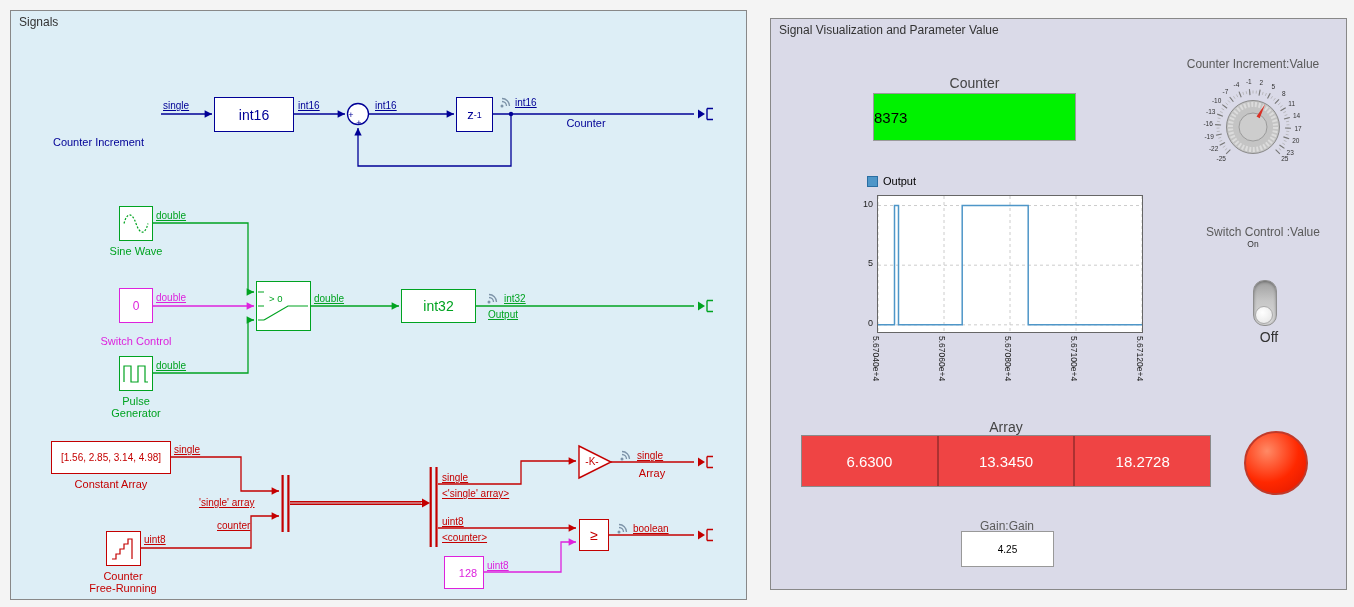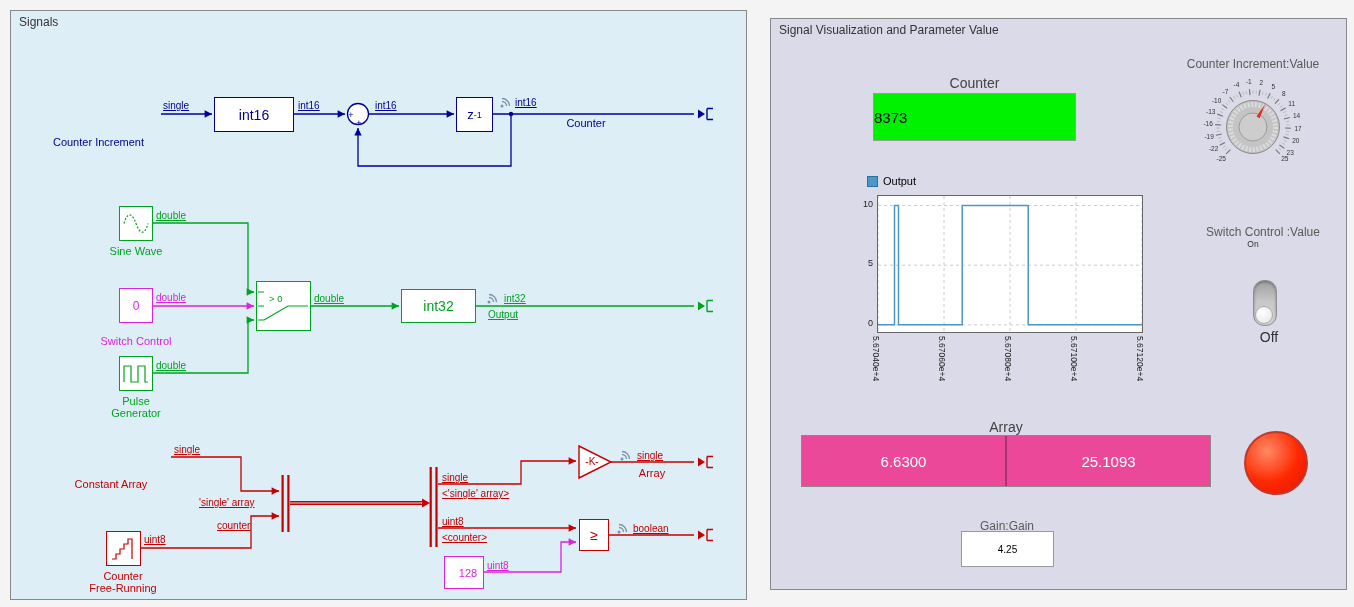--- a/index.html
+++ b/index.html
@@ -174,20 +174,23 @@
           <path d="M3 5.5 A4.5 4.5 0 0 1 7.5 10" stroke="#7d93a8" stroke-width="1.3" fill="none"></path>
           <path d="M3 2.5 A7.5 7.5 0 0 1 10.5 10" stroke="#7d93a8" stroke-width="1.3" fill="none"></path>
         </svg></div>
     <div class="sig c-g" style="left:493px;top:282px;">int32</div>
     <div class="sig c-g" style="left:477px;top:298px;">Output</div>
     <div class="outport c-g" style="left:683px;top:287px;"><svg width="20" height="16" viewBox="0 0 20 16">
           <path d="M4 3.5 L11 8 L4 12.5 Z" fill="currentColor"></path>
           <path d="M13 2.5 V13.5 M13 2.5 H19 M13 13.5 H19" stroke="currentColor" stroke-width="1.4" fill="none"></path>
         </svg></div>
 
+    <div class="blk c-r" style="left:40px;top:430px;width:120px;height:33px;font-size:10px;">
+        <span>[1.56, 2.85, 3.14, 4.98]</span>
+      </div>
     <div class="lbl c-r" style="left:40px;top:467px;width:120px;">Constant Array</div>
     <div class="sig c-r" style="left:163px;top:433px;">single</div>
     <div class="sig c-r ra" style="left:188px;top:486px;width:78px;">'single' array</div>
     <div class="blk c-r" style="left:95px;top:520px;width:35px;height:35px;">
         <svg width="30" height="31" viewBox="0 0 30 31">
           <path d="M3 26 H7 V21 H11 V16 H15 V11 H19 V6 H23 V26" stroke="#c40000" stroke-width="1.2" fill="none"></path>
         </svg>
       </div>
     <div class="lbl c-r" style="left:72px;top:559px;width:80px;">
         <div>Counter</div>
@@ -362,23 +365,24 @@
       </div>
 
     <div class="mini-label" style="left:422px;top:206px;width:140px;">Switch Control :Value</div>
     <div class="mini-label" style="left:462px;top:220px;width:40px;font-size:8.5px;color:#333;">On</div>
     <div id="toggle">
         <div id="toggle-knob"></div>
       </div>
     <div class="mini-label" style="left:478px;top:310px;width:40px;font-size:14px;color:#333;">Off</div>
 
     <div class="dash-title-mid" style="left:35px;top:400px;width:400px;">Array</div>
-    <div id="array-display" style="background: #ec4899;">
+    <div id="array-display" style="background: #ef4444;">
       <div class="array-cell">6.6300</div>
-      <div class="array-cell">25.1093</div>
+      <div class="array-cell">13.3450</div>
+      <div class="array-cell">18.2728</div>
     </div>
 
     <div id="lamp" style="background: radial-gradient(circle at 35% 30%, rgb(255, 138, 102), rgb(255, 40, 0) 55%, rgb(221, 22, 0));"></div>
 
     <div class="mini-label" style="left:186px;top:500px;width:100px;">Gain:Gain</div>
     <div id="gain-field">
         <span>4.25</span>
       </div>
   </section>
 </div>

